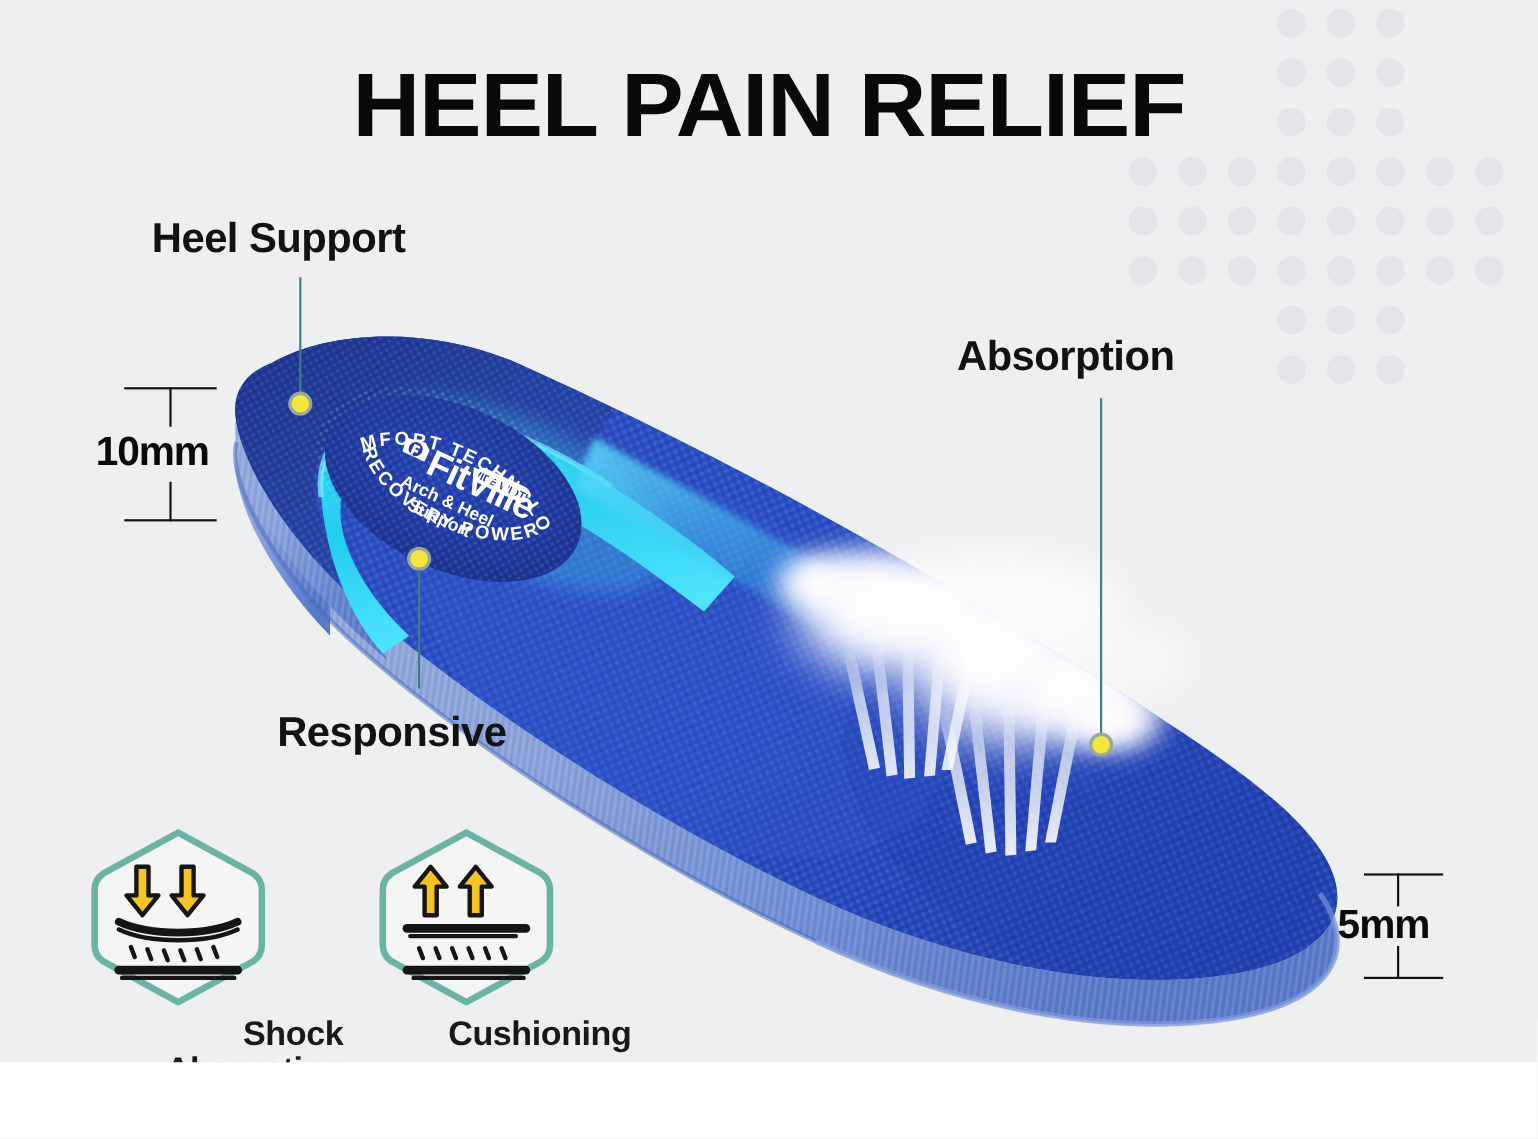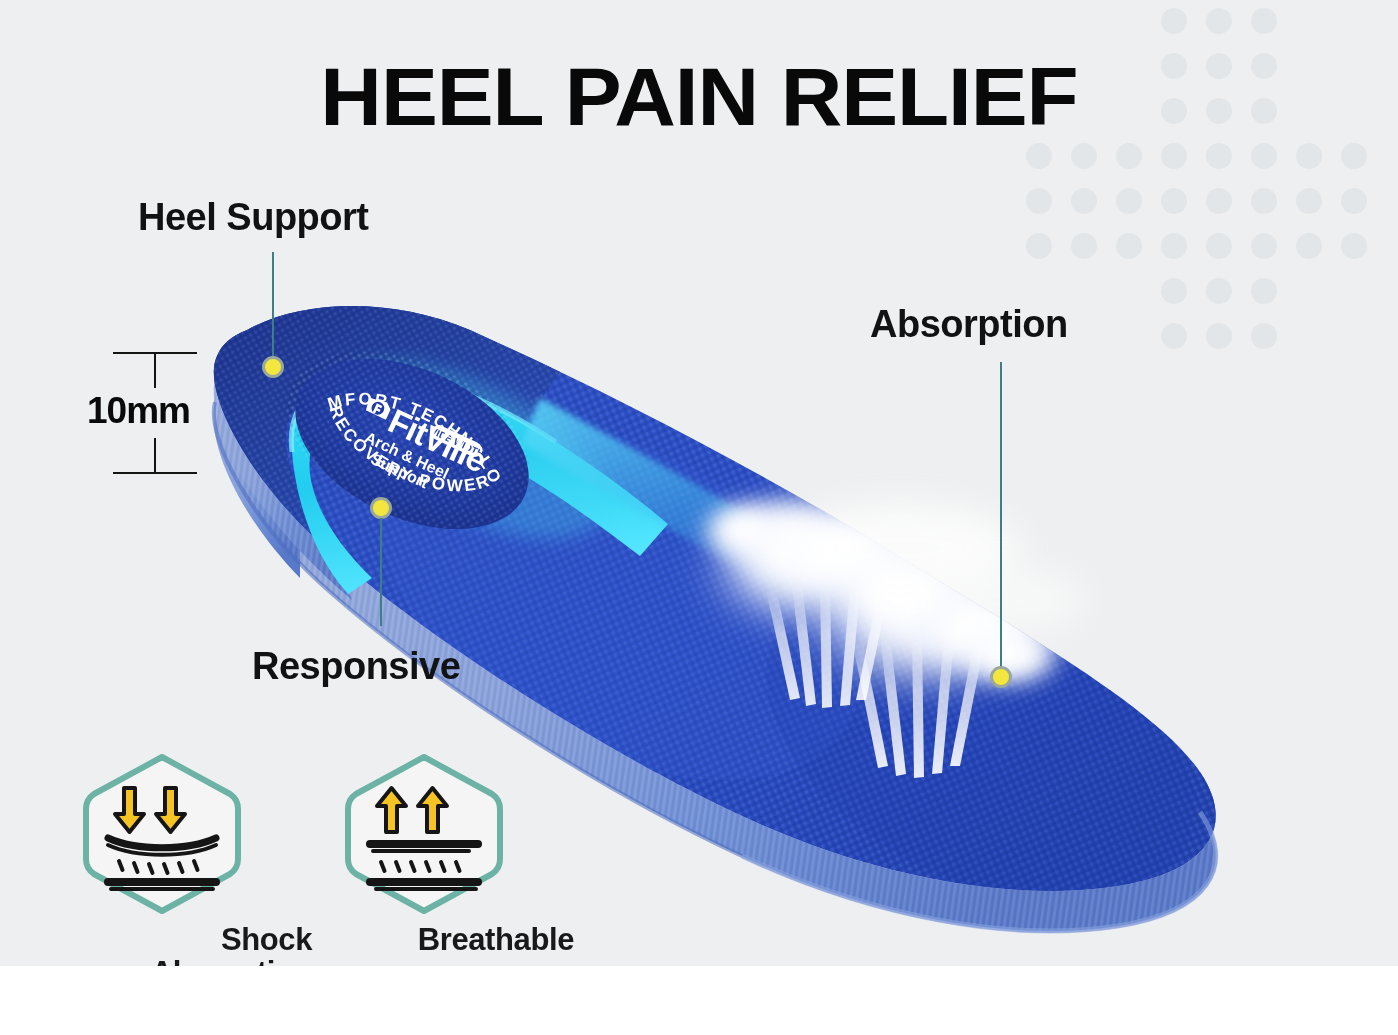--- a/index.html
+++ b/index.html
@@ -441,20 +441,27 @@
   <div class="callout-label" style="left:252px; top:645px;">Responsive</div>
 
   <div class="dim" style="left:113px; top:352px; width:84px; height:122px;">
     <div class="cap" style="top:0; width:84px;"></div>
     <div class="stem" style="left:41px; top:0; height:36px;"></div>
     <div class="stem" style="left:41px; top:86px; height:36px;"></div>
     <div class="cap" style="top:120px; width:84px;"></div>
     <div class="dim-text" style="left:-26px; top:38px;">10mm</div>
   </div>
 
+  <div class="dim" style="left:1240px; top:794px; width:72px; height:96px;">
+    <div class="cap" style="top:0; width:72px;"></div>
+    <div class="stem" style="left:30px; top:0; height:30px;"></div>
+    <div class="stem" style="left:30px; top:66px; height:30px;"></div>
+    <div class="cap" style="top:94px; width:72px;"></div>
+    <div class="dim-text" style="left:-24px; top:26px;">5mm</div>
+  </div>
 
   <div class="badge-group" style="left:78px; top:752px;">
     <svg width="168" height="164" viewBox="0 0 168 164">
       <path d="M84,5 L152,42 A18,18 0 0 1 160,57 L160,107 A18,18 0 0 1 152,122
                L84,159 L16,122 A18,18 0 0 1 8,107 L8,57 A18,18 0 0 1 16,42 Z" fill="#f5f5f5" stroke="#6cb3a5" stroke-width="6" stroke-linejoin="round"></path>
 
       <g>
         <path d="M46,36 h11 v26 h9 L51.5,80 L37,62 h9 Z" fill="#f6c324" stroke="#151515" stroke-width="4" stroke-linejoin="round"></path>
         <path d="M87,36 h11 v26 h9 L92.5,80 L78,62 h9 Z" fill="#f6c324" stroke="#151515" stroke-width="4" stroke-linejoin="round"></path>
       </g>
@@ -496,16 +503,16 @@
           <path d="M56,110 l3.5,9"></path>
           <path d="M71,110 l3.5,9"></path>
           <path d="M86,110 l3.5,9"></path>
           <path d="M101,110 l3.5,9"></path>
           <path d="M116,110 l3.5,9"></path>
         </g>
         <path d="M30,130 h108" stroke-width="8"></path>
         <path d="M36,137 h100" stroke-width="4"></path>
       </g>
     </svg>
-    <div class="badge-caption" style="left:-66px; top:172px;">Breathable</div>
+    <div class="badge-caption" style="left:-66px; top:172px;">Cushioning</div>
   </div>
 
 </div>
 
 </body></html>

